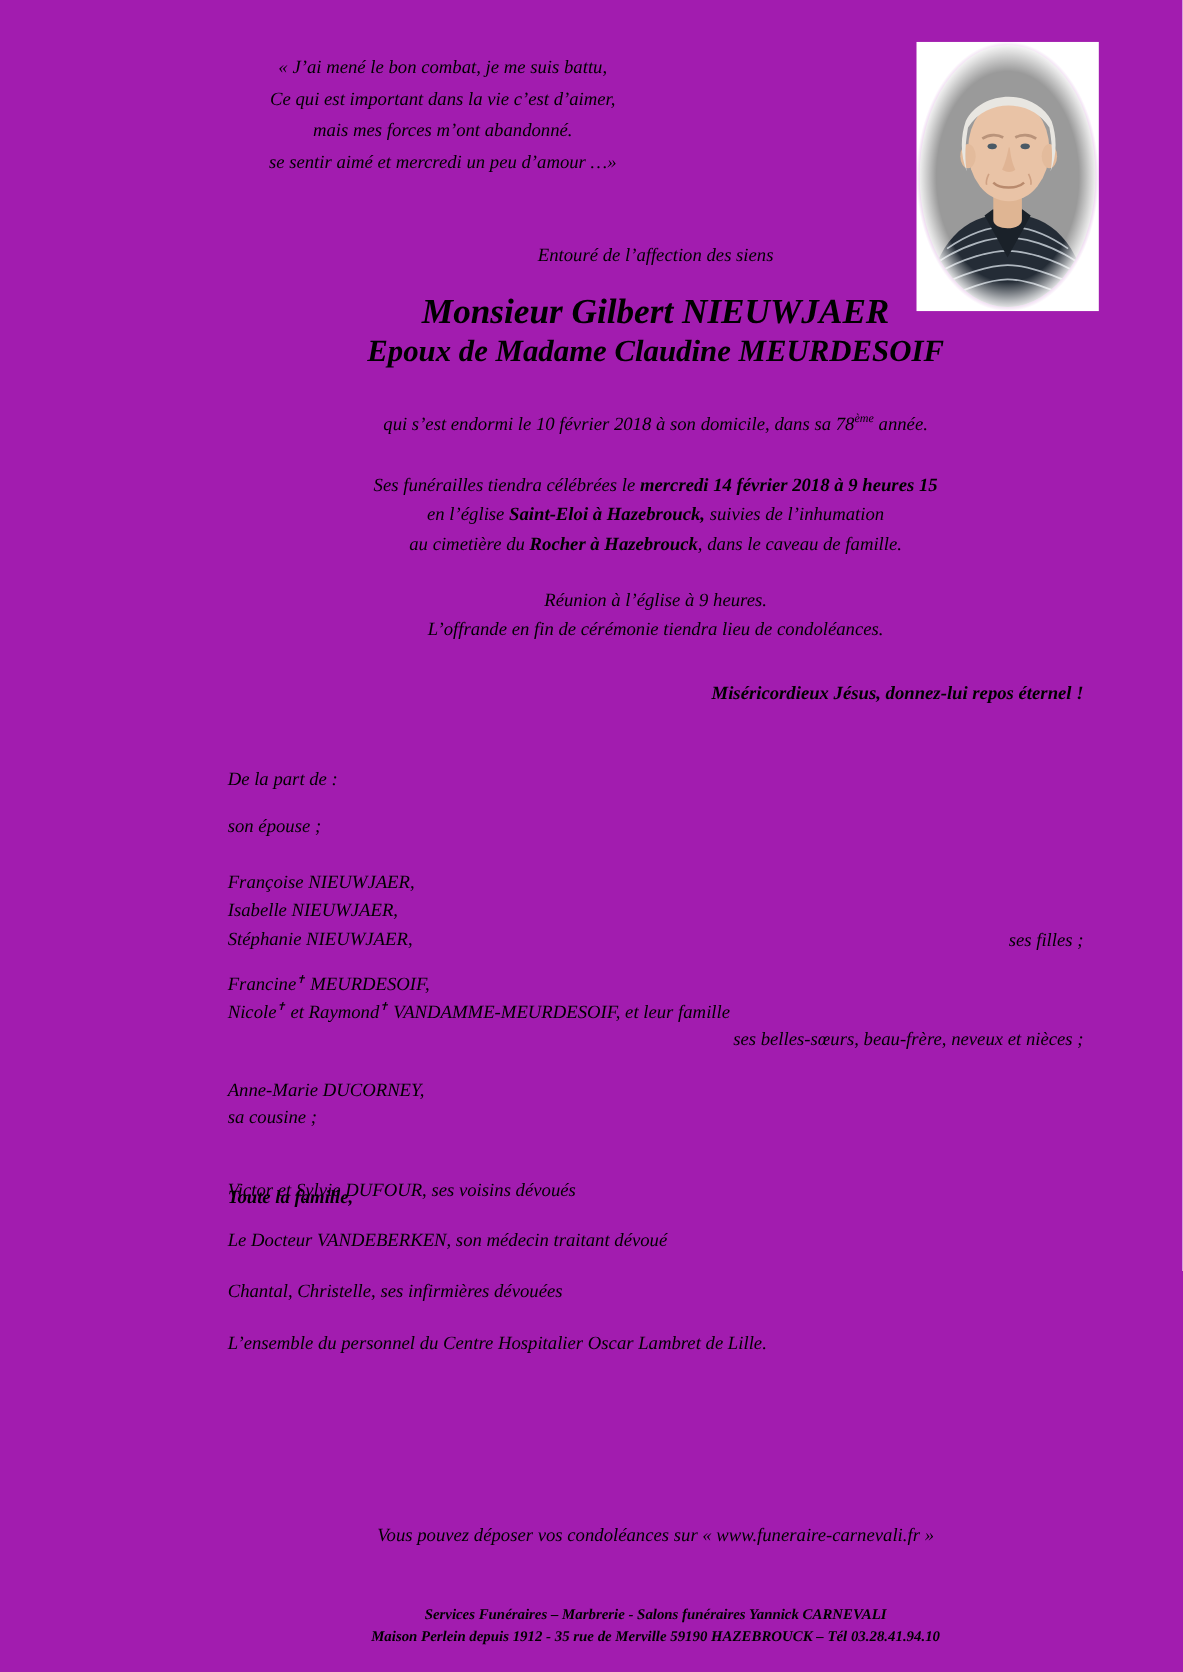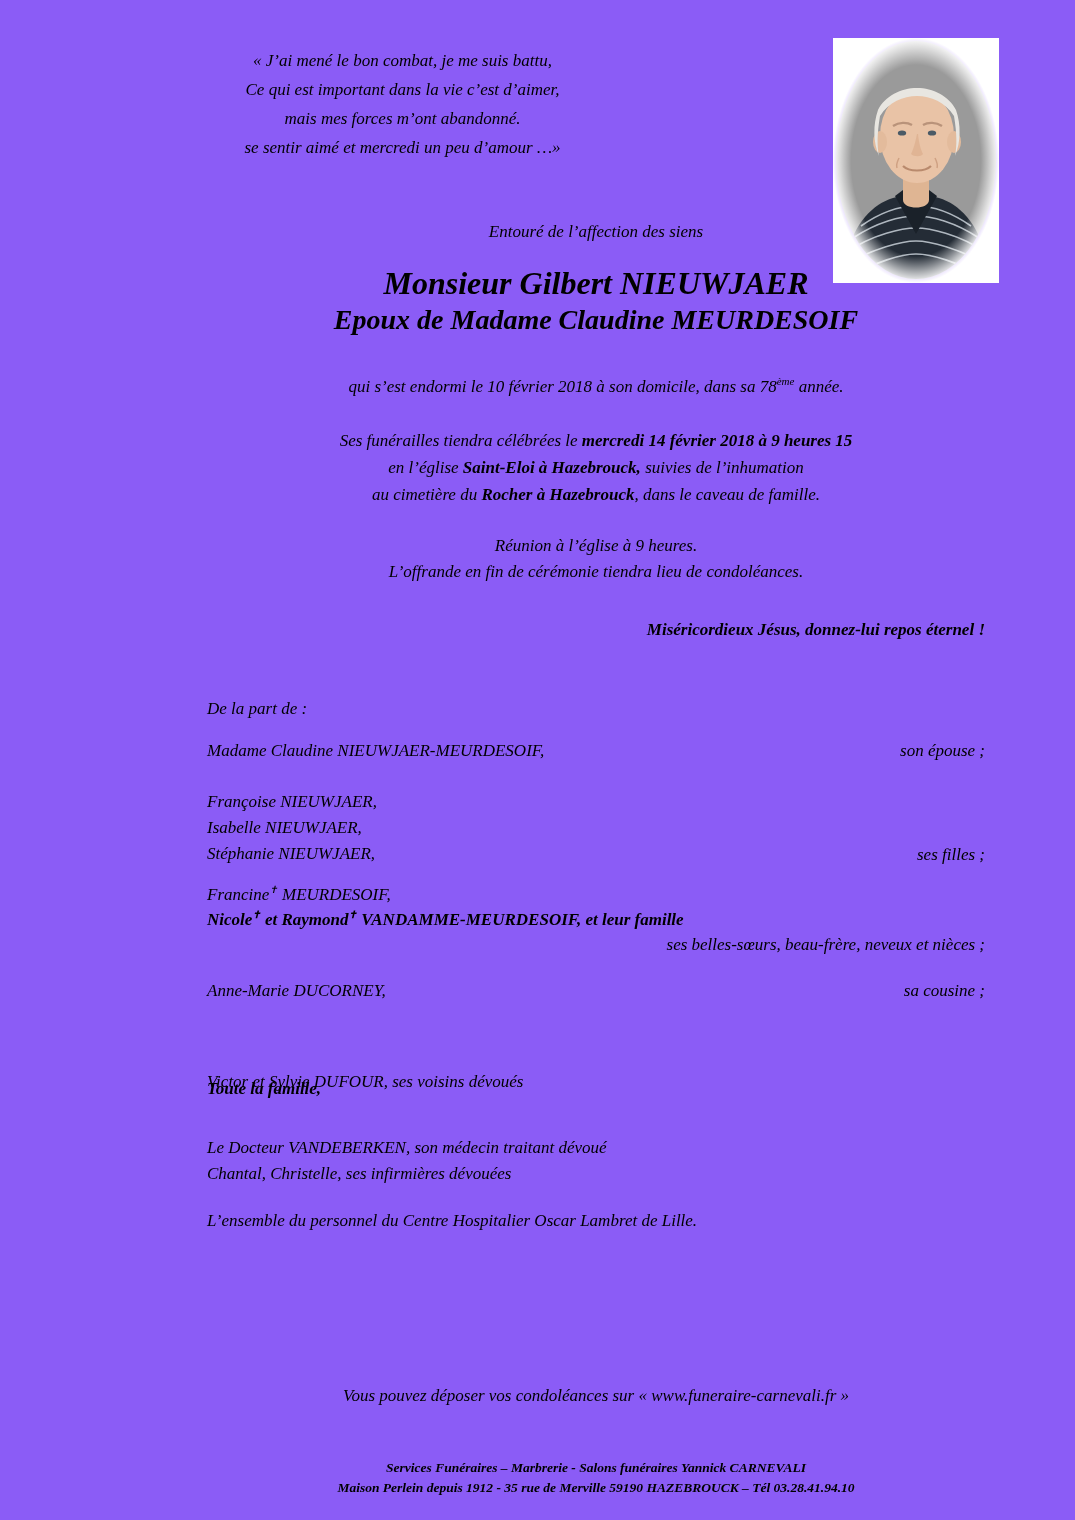--- a/index.html
+++ b/index.html
@@ -1,20 +1,20 @@
 <!DOCTYPE html>
 <html><head>
 <meta charset="utf-8">
 <style>
   html, body { margin: 0; padding: 0; background: #ffffff; }
   .page {
     position: relative;
     width: 1075px;
     height: 1520px;
-    background: #8b5cf6;
+    background: #a21caf;
     font-family: "Liberation Serif", serif;
     font-style: italic;
     color: #000000;
     overflow: hidden;
   }
   .abs { position: absolute; }
   .col { position: absolute; left: 207px; width: 778px; }
   .center { text-align: center; }
   .right { text-align: right; }
   b { font-weight: bold; }
@@ -37,26 +37,26 @@
 
   .body-line { font-size: 17px; line-height: 25px; }
   .between { display: flex; justify-content: space-between; }
   .align-end { align-items: flex-end; }
   .names-stack > div { line-height: 26px; }
 
   .r-heading   { top: 696px; }
   .r-wife      { top: 738px; }
   .r-daughters { top: 789px; }
   .r-inlaws1   { top: 882px; }
-  .r-inlaws2   { top: 907px; font-weight: bold; }
+  .r-inlaws2   { top: 907px; }
   .r-inlaws3   { top: 932px; }
-  .r-cousin    { top: 978px; }
+  .r-cousin    { top: 978px; flex-direction: column; }
   .r-family    { top: 1076px; font-weight: bold; }
   .r-neighbors { top: 1069px; }
-  .r-doctor    { top: 1115px; margin-top: 20px; }
+  .r-doctor    { top: 1115px; }
   .r-nurses    { top: 1161px; }
   .r-staff     { top: 1208px; }
 
   .cross { font-size: 10px; vertical-align: super; line-height: 0; }
 
   .closing     { top: 1290px; font-size: 17px; line-height: 27px; }
   .condolences { top: 1386px; font-size: 17px; }
   .footer      { top: 1458px; font-size: 13.5px; font-weight: bold; line-height: 20px; }
 </style>
 </head>
@@ -129,21 +129,20 @@
   <div class="col center meeting">
     <div>Réunion à l’église à 9 heures.</div>
     <div>L’offrande en fin de cérémonie tiendra lieu de condoléances.</div>
   </div>
 
   <div class="col right prayer">Miséricordieux Jésus, donnez-lui repos éternel !</div>
 
   <div class="col body-line r-heading">De la part de :</div>
 
   <div class="col body-line between r-wife">
-    <span>Madame Claudine NIEUWJAER-MEURDESOIF,</span>
     <span>son épouse ;</span>
   </div>
 
   <div class="col body-line between align-end r-daughters">
     <span class="names-stack">
       <div>Françoise NIEUWJAER,</div>
       <div>Isabelle NIEUWJAER,</div>
       <div>Stéphanie NIEUWJAER,</div>
     </span>
     <span>ses filles ;</span>

